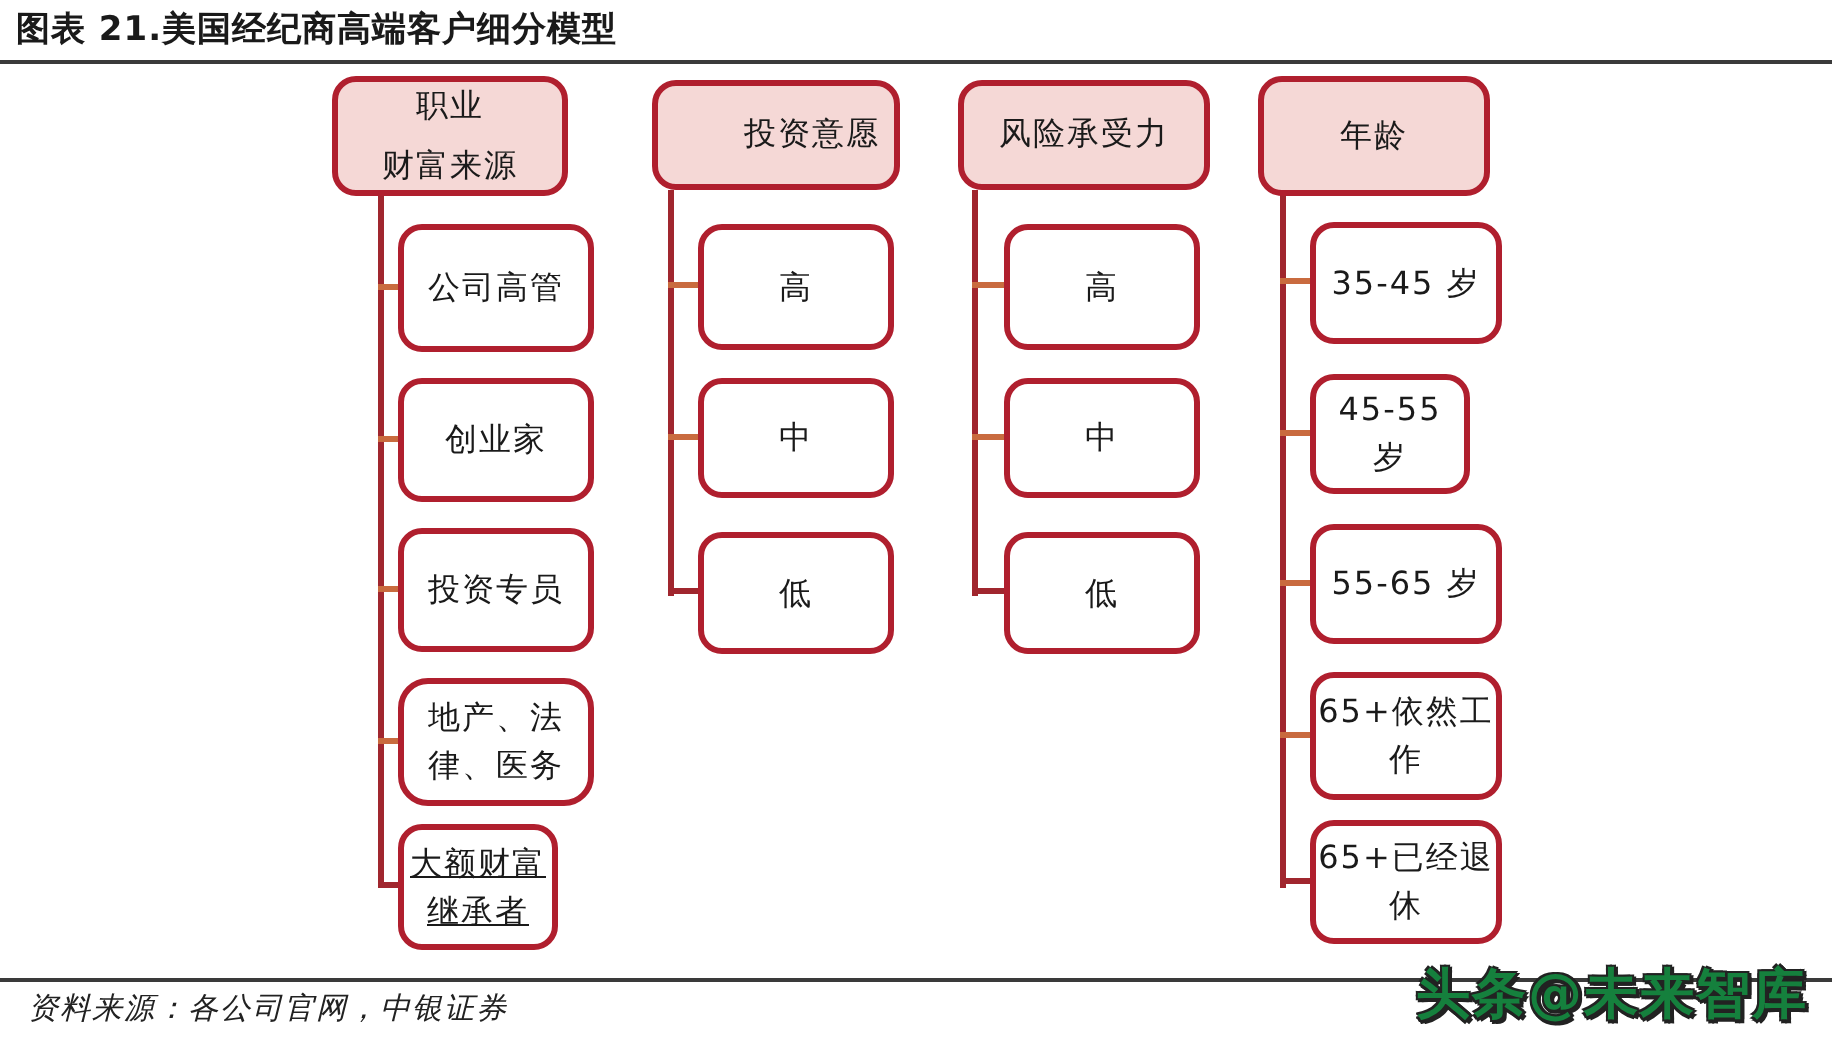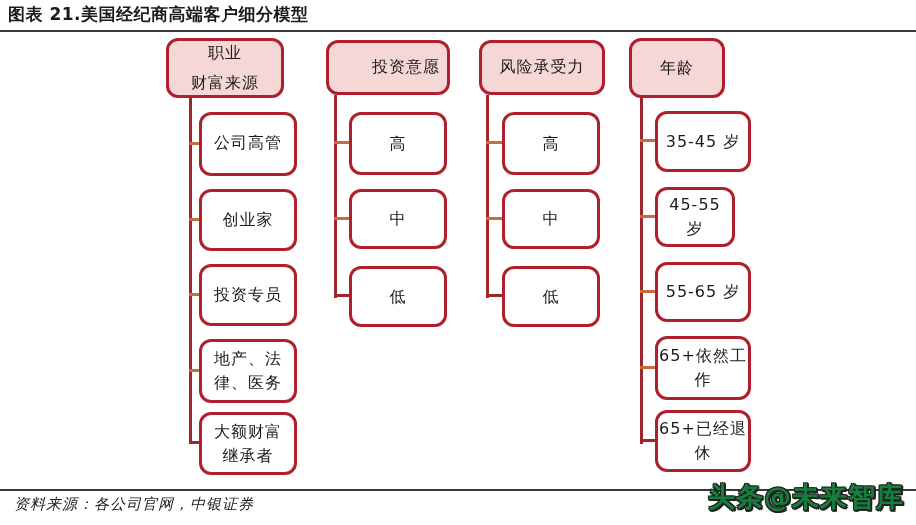--- a/index.html
+++ b/index.html
@@ -31,26 +31,26 @@
   <div class="rule top"></div>
 
   <div class="vline" style="left:189px;top:97px;height:347px;"></div>
   <div class="stub" style="left:189px;top:142px;width:10px;"></div>
   <div class="stub" style="left:189px;top:218px;width:10px;"></div>
   <div class="stub" style="left:189px;top:293px;width:10px;"></div>
   <div class="stub" style="left:189px;top:369px;width:10px;"></div>
   <div class="elbow" style="left:189px;top:441px;width:13px;"></div>
   <div class="box hdr" style="left:166px;top:38px;width:118px;height:60px;">职业
 财富来源</div>
-  <div class="box" style="left:199px;top:112px;width:98px;height:64px;font-family:Liberation Mono, monospace;">公司高管</div>
+  <div class="box" style="left:199px;top:112px;width:98px;height:64px;">公司高管</div>
   <div class="box" style="left:199px;top:189px;width:98px;height:62px;">创业家</div>
   <div class="box" style="left:199px;top:264px;width:98px;height:62px;">投资专员</div>
-  <div class="box" style="left:199px;top:339px;width:98px;height:64px;">地产、法
+  <div class="box" style="left:199px;top:339px;width:98px;height:64px;border-radius:15px;">地产、法
 律、医务</div>
-  <div class="box" style="left:199px;top:412px;width:98px;height:63px;">大额财富
+  <div class="box" style="left:199px;top:412px;width:80px;height:63px;text-decoration:underline;">大额财富
 继承者</div>
 
   <div class="vline" style="left:334px;top:95px;height:203px;"></div>
   <div class="stub" style="left:334px;top:141px;width:15px;"></div>
   <div class="stub" style="left:334px;top:217px;width:15px;"></div>
   <div class="elbow" style="left:334px;top:294px;width:18px;"></div>
   <div class="box hdr" style="left:326px;top:40px;width:124px;height:55px;padding-left:36px;">投资意愿</div>
   <div class="box" style="left:349px;top:112px;width:98px;height:63px;">高</div>
   <div class="box" style="left:349px;top:189px;width:98px;height:60px;">中</div>
   <div class="box" style="left:349px;top:266px;width:98px;height:61px;">低</div>
@@ -63,21 +63,21 @@
   <div class="box" style="left:502px;top:112px;width:98px;height:63px;">高</div>
   <div class="box" style="left:502px;top:189px;width:98px;height:60px;">中</div>
   <div class="box" style="left:502px;top:266px;width:98px;height:61px;">低</div>
 
   <div class="vline" style="left:640px;top:97px;height:347px;"></div>
   <div class="stub" style="left:640px;top:139px;width:15px;"></div>
   <div class="stub" style="left:640px;top:215px;width:15px;"></div>
   <div class="stub" style="left:640px;top:290px;width:15px;"></div>
   <div class="stub" style="left:640px;top:366px;width:15px;"></div>
   <div class="elbow" style="left:640px;top:439px;width:18px;"></div>
-  <div class="box hdr" style="left:629px;top:38px;width:96px;height:60px;">年龄</div>
+  <div class="box hdr" style="left:629px;top:38px;width:116px;height:60px;">年龄</div>
   <div class="box" style="left:655px;top:111px;width:96px;height:61px;">35-45 岁</div>
   <div class="box" style="left:655px;top:187px;width:80px;height:60px;">45-55 岁</div>
   <div class="box" style="left:655px;top:262px;width:96px;height:60px;">55-65 岁</div>
   <div class="box" style="left:655px;top:336px;width:96px;height:64px;">65+依然工
 作</div>
   <div class="box" style="left:655px;top:410px;width:96px;height:62px;">65+已经退
 休</div>
 
   <div class="rule bottom"></div>
   <div class="source">资料来源：各公司官网，中银证券</div>

